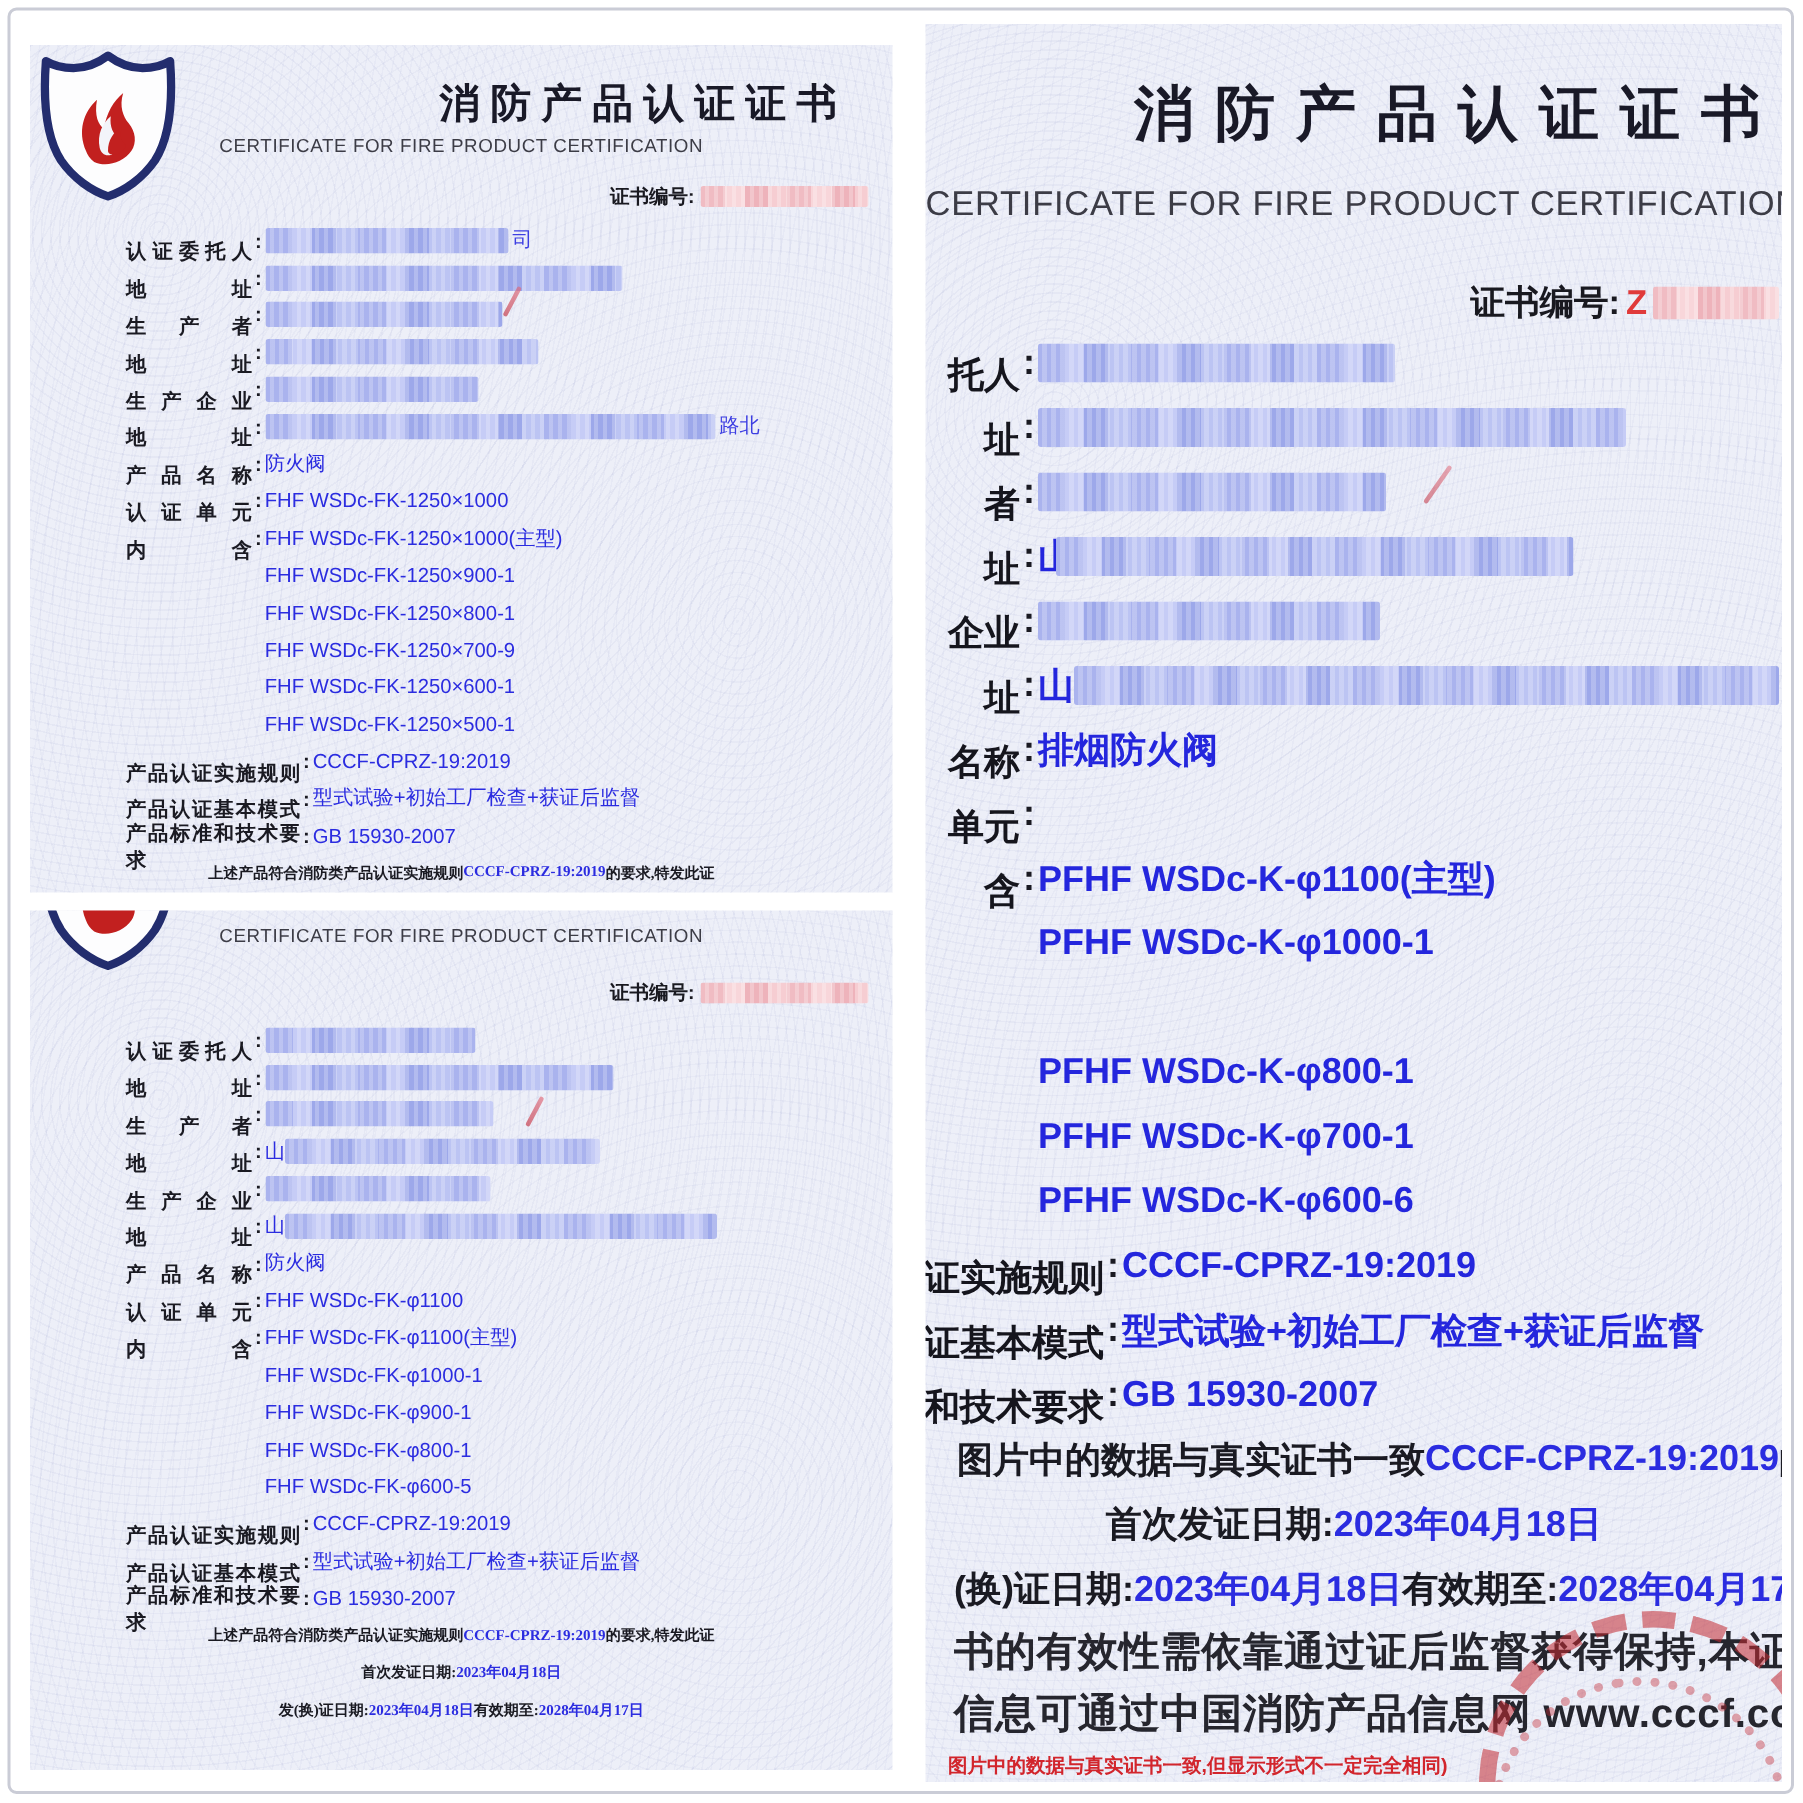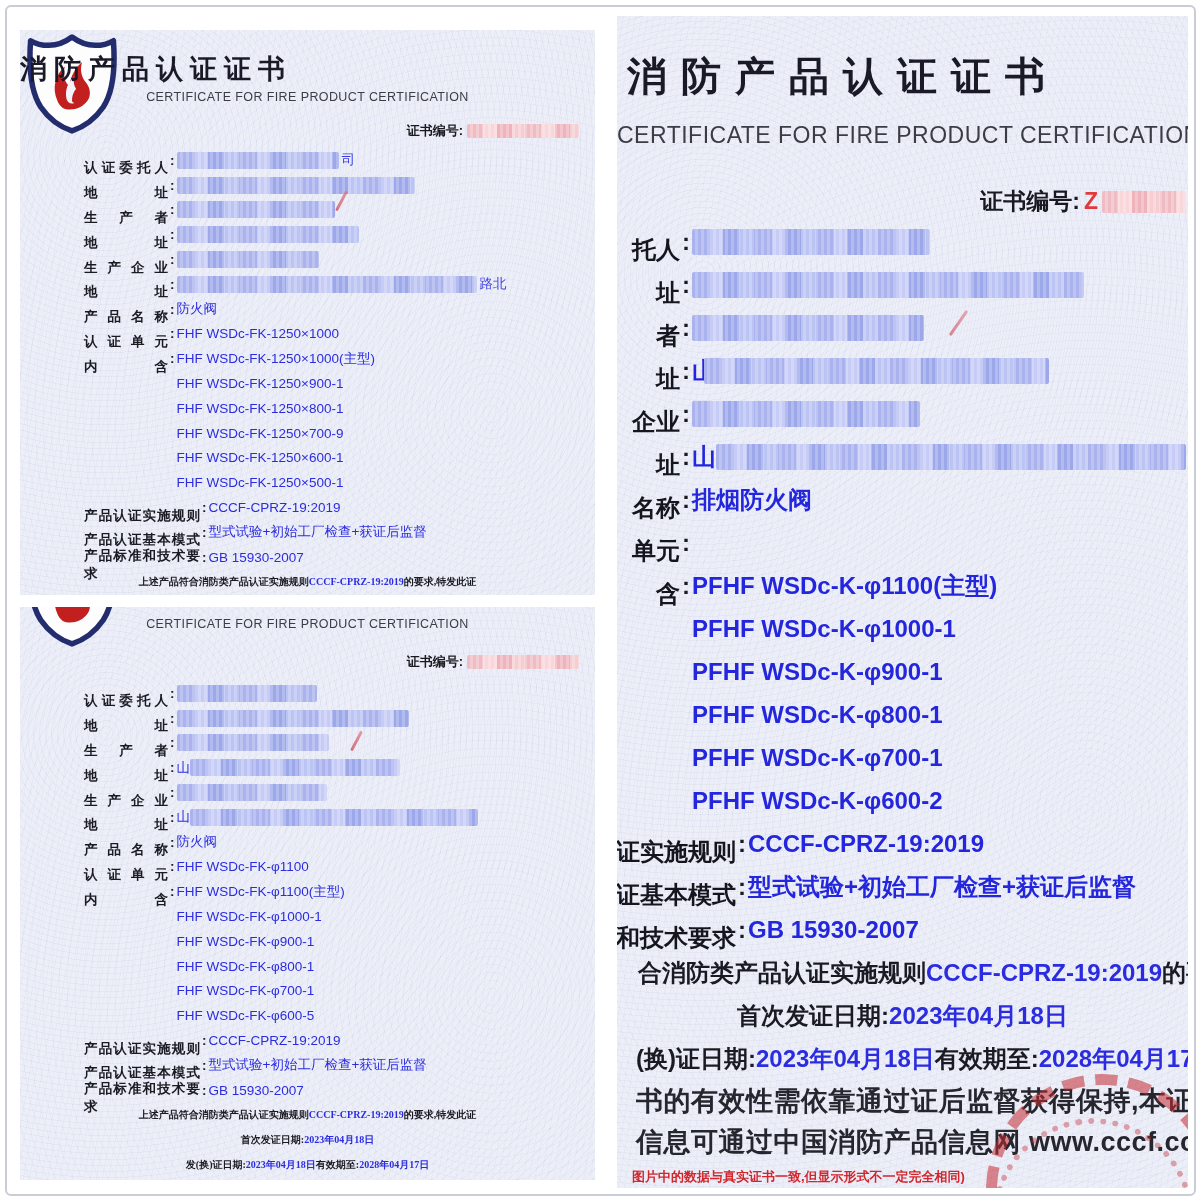--- a/index.html
+++ b/index.html
@@ -13,21 +13,21 @@
       repeating-radial-gradient(circle at 15% 22%, rgba(90,100,170,.055) 0 1px, transparent 1px 6px),
       repeating-radial-gradient(circle at 82% 68%, rgba(90,100,170,.045) 0 1px, transparent 1px 8px),
       repeating-linear-gradient(100deg, rgba(110,120,190,.05) 0 1px, transparent 1px 6px);}
   .cert-tl{left:20px;top:30px;width:575px;height:565px;}
   .cert-bl{left:20px;top:607px;width:575px;height:573px;}
   .cert-r {left:617px;top:16px;width:571px;height:1172px;}
 
   
   .logo{position:absolute;left:6px;top:4px;}
   .cert-bl .logo{top:-60px;}
-  .ctitle{position:absolute;left:0;right:0;text-align:left;font-weight:600;color:#191927;}
+  .ctitle{position:absolute;left:0;right:0;text-align:right;font-weight:600;color:#191927;}
   .cert-tl .ctitle{top:22px;font-size:27px;letter-spacing:7px;line-height:34px;padding-right:30px;}
   .cert-r  .ctitle{top:34px;font-size:40px;letter-spacing:14px;line-height:52px;padding-left:10px;}
   .csub{position:absolute;left:0;right:0;text-align:center;color:#3c3c46;font-weight:500;}
   .cert-tl .csub{top:60px;font-size:12.5px;letter-spacing:.4px;}
   .cert-bl .csub{top:10px;font-size:12.5px;letter-spacing:.4px;}
   .cert-r  .csub{top:106px;font-size:23px;letter-spacing:.5px;white-space:nowrap;}
   .cno{position:absolute;display:flex;align-items:center;font-weight:600;color:#191920;}
   .cert-tl .cno{top:92px;right:16px;font-size:13px;}
   .cert-bl .cno{top:46px;right:16px;font-size:13px;}
   .cert-r  .cno{top:170px;right:2px;font-size:23px;}
@@ -338,27 +338,20 @@
             <i></i>
           </span>
           <span class="col">:</span>
           <span class="val">FHF WSDc-FK-φ800-1</span>
         </div>
         <div class="row nolabel">
           <span class="lab">
             <i></i>
           </span>
           <span class="col">:</span>
-          <span class="val">FHF WSDc-FK-φ700-1</span>
-        </div>
-        <div class="row nolabel">
-          <span class="lab">
-            <i></i>
-          </span>
-          <span class="col">:</span>
           <span class="val">FHF WSDc-FK-φ600-5</span>
         </div>
         <div class="row wide">
           <span class="lab">
             <i>产品认证实施规则</i>
           </span>
           <span class="col">:</span>
           <span class="val">CCCF-CPRZ-19:2019</span>
         </div>
         <div class="row wide">
@@ -472,42 +465,41 @@
             <i></i>
           </span>
           <span class="col">:</span>
           <span class="val">PFHF WSDc-K-φ1000-1</span>
         </div>
         <div class="row nolabel">
           <span class="lab">
             <i></i>
           </span>
           <span class="col">:</span>
-          <span class="val">PFHF WSDc-K-φ900-1</span>
         </div>
         <div class="row nolabel">
           <span class="lab">
             <i></i>
           </span>
           <span class="col">:</span>
           <span class="val">PFHF WSDc-K-φ800-1</span>
         </div>
         <div class="row nolabel">
           <span class="lab">
             <i></i>
           </span>
           <span class="col">:</span>
           <span class="val">PFHF WSDc-K-φ700-1</span>
         </div>
         <div class="row nolabel">
           <span class="lab">
             <i></i>
           </span>
           <span class="col">:</span>
-          <span class="val">PFHF WSDc-K-φ600-2</span>
+          <span class="val">PFHF WSDc-K-φ600-6</span>
         </div>
         <div class="row rule">
           <span class="lab">
             <i>证实施规则</i>
           </span>
           <span class="col">:</span>
           <span class="val">CCCF-CPRZ-19:2019</span>
         </div>
         <div class="row rule">
           <span class="lab">
@@ -517,21 +509,21 @@
           <span class="val">型式试验+初始工厂检查+获证后监督</span>
         </div>
         <div class="row rule">
           <span class="lab">
             <i>准和技术要求</i>
           </span>
           <span class="col">:</span>
           <span class="val">GB 15930-2007</span>
         </div>
         <div class="row cfoot nowrap">
-          <span class="k">合消防类产品认证实施规则 </span>
+          <span class="k">图片中的数据与真实证书一致 </span>
           <span class="b">CCCF-CPRZ-19:2019</span>
           <span class="k"> 的要求</span>
         </div>
         <div class="row center">
           <span class="k">首次发证日期:</span>
           <span class="b">2023年04月18日</span>
         </div>
         <div class="row nowrap">
           <span class="k">(换)证日期:</span>
           <span class="b">2023年04月18日</span>

